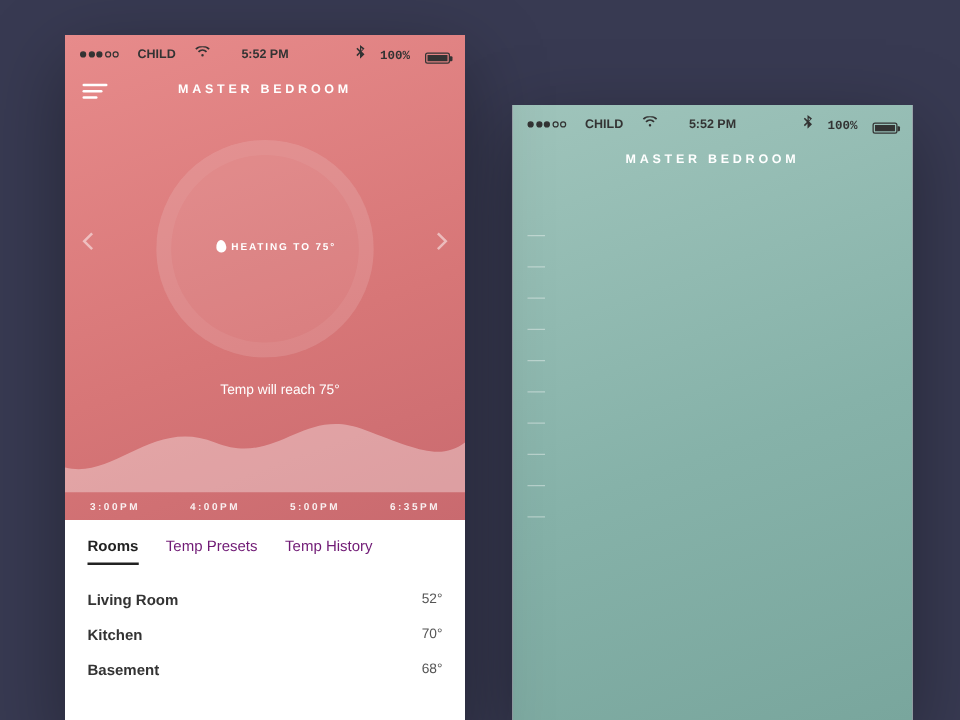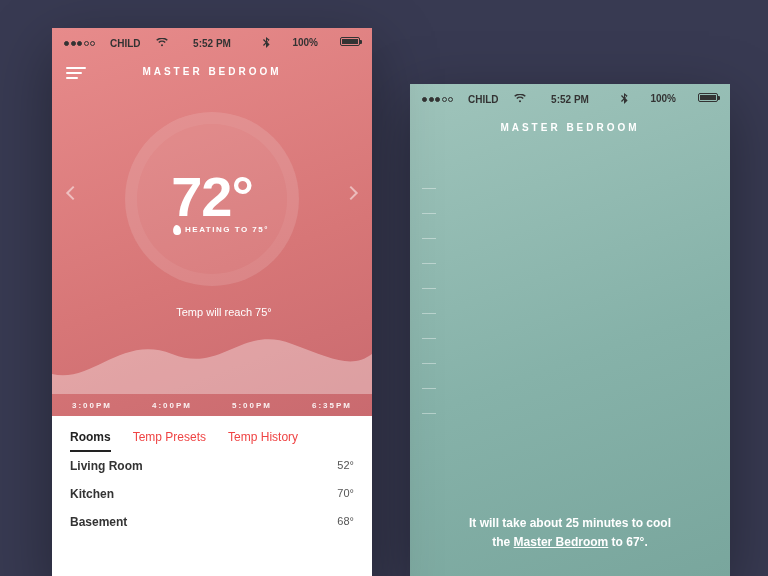--- a/index.html
+++ b/index.html
@@ -27,21 +27,21 @@
   }
   .left .hero  { height: 388px; background: linear-gradient(160deg,#e78b8b 0%,#d77677 60%,#c96a6f 100%); }
   .right .hero { height: 492px; background: linear-gradient(160deg,#9fc4bb 0%,#86b2a9 55%,#79a69d 100%); }
 
   .statusbar { display:flex; align-items:center; font-size:10px; font-weight:600; height:18px; }
   .statusbar .carrier { display:flex; align-items:center; gap:15px; }
   .dots { display:flex; gap:1.5px; }
   .dot { width:5px; height:5px; border-radius:50%; border:1px solid currentColor; }
   .dot.fill { background: currentColor; }
   .sb-time { position:absolute; left:50%; transform:translateX(-50%); }
-  .sb-right { margin-left:auto; display:flex; align-items:flex-start; gap:22px; }
+  .sb-right { margin-left:auto; display:flex; align-items:flex-end; gap:12px;font-family:Liberation Mono, monospace; }
   .batt { width:20px; height:9px; border:1px solid currentColor; border-radius:2px; position:relative; }
   .batt::after { content:""; position:absolute; right:-3px; top:2px; width:2px; height:4px; background:currentColor; border-radius:0 1px 1px 0;}
   .batt .fill { position:absolute; inset:1px; background:currentColor; }
   .left .statusbar { color:#333; }
   .right .statusbar { color:#333; }
 
   .hamburger { position:absolute; left:14px; top:36px; width:20px; }
   .hamburger div { height:2px; background:#fff; margin:3px 0; border-radius:1px; }
   .hamburger div:nth-child(2){ width:16px; }
   .hamburger div:nth-child(3){ width:12px; }
@@ -63,22 +63,22 @@
   .chev.l { left:16px; transform:rotate(-135deg);}
   .chev.r { right:16px; transform:rotate(45deg);}
 
   .forecast { position:absolute; top:276px; width:100%; text-align:center; font-size:11px; font-weight:400; line-height:1.5;}
   .wave { position:absolute; bottom:22px; left:0; width:100%; height:80px; opacity:0.35; }
   .timeline { position:absolute; bottom:6px; left:0; right:0; display:flex; justify-content:space-around; font-size:8px; letter-spacing:2px; font-weight:600; opacity:0.9;}
   .timeline span { flex:1; text-align:center;}
 
   
   .bottom { background:#fff; padding:14px 18px 0; color:#333; }
-  .tabs { display:flex; gap:22px; font-size:12px; }
-  .tabs .tab { color:#ef4444; padding-bottom:6px; cursor:pointer; }
+  .tabs { display:flex; gap:22px; font-size:12px; margin-bottom:14px; }
+  .tabs .tab { color:#701a75; padding-bottom:6px; cursor:pointer; }
   .tabs .tab.active { color:#222; font-weight:700; border-bottom:2px solid #222; }
   .roomrow { display:flex; justify-content:space-between; font-size:12px; padding:7px 0; font-weight:600;}
   .roomrow .v { font-weight:400; color:#555; font-size:11px;}
 
   
   .right .title { margin-top:14px; }
   .ruler { position:absolute; left:12px; top:80px; bottom:110px; width:14px; }
   .ruler .tick { height:1px; background:rgba(255,255,255,0.4); margin:24px 0; }
   .settemp { position:absolute; left:50%; top:270px; transform:translateX(-50%); text-align:center;}
   .settemp .big { font-size:52px; font-weight:700; }
@@ -126,21 +126,20 @@
         <div></div>
         <div></div>
         <div></div>
       </div>
     <div class="title">MASTER BEDROOM</div>
 
     <span class="chev l"></span>
     <span class="chev r"></span>
 
     <div class="big-circle">
-      <div class="big-temp">72°</div>
       <div class="sub">
         <span class="flame"></span>
         <span>HEATING TO 75°</span>
       </div>
     </div>
 
     <div class="forecast">
       <div>Temp will reach 75°</div>
     </div>
 
@@ -218,18 +217,14 @@
         <div class="tick"></div>
       <div class="tick"></div>
         <div class="tick"></div>
         <div class="tick"></div>
         <div class="tick"></div>
       <div class="tick"></div>
         <div class="tick"></div>
     </div>
 
 
-    <div class="note">
-      <span>It will take about 25 minutes to cool</span><br>
-      <span>the </span><span class="u">Master Bedroom</span><span> to 67°.</span>
-    </div>
   </div>
 </div>
 
 </body></html>

